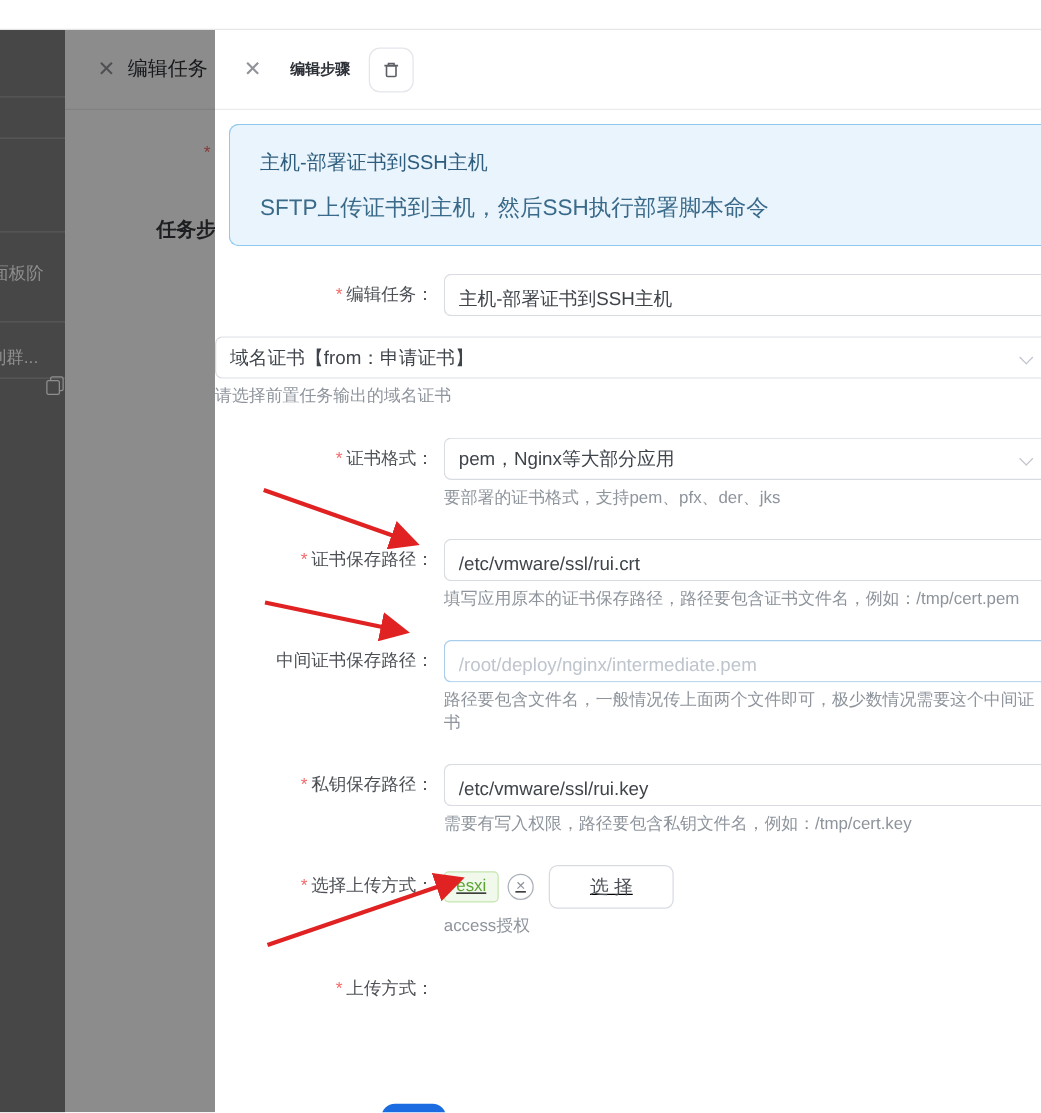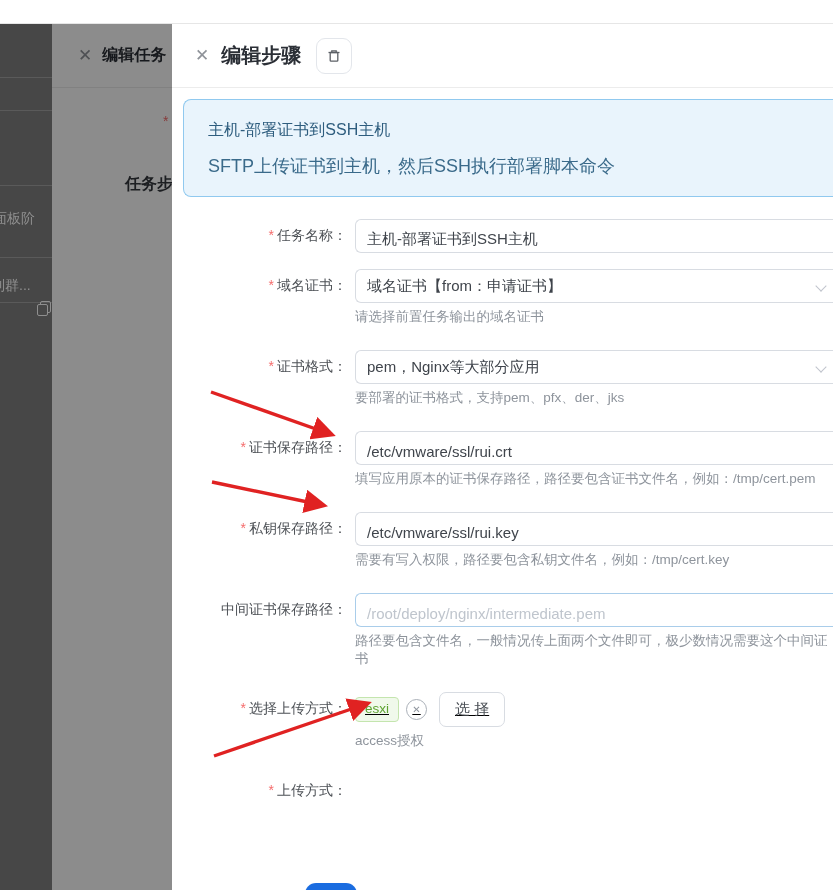--- a/index.html
+++ b/index.html
@@ -14,29 +14,29 @@
   .left-strip { position:absolute; left:0; top:24px; width:52px; bottom:0; background:#474747; overflow:hidden; z-index:1; }
   .left-strip .hline { position:absolute; left:0; right:0; height:1px; background:#5a5a5a; }
   .strip-frag { position:absolute; color:#8f8f8f; font-size:14px; white-space:nowrap; }
   .strip-copy-icon { position:absolute; left:40px; top:277px; width:11px; height:12px; border:1px solid #8f8f8f; border-radius:2px; }
   .strip-copy-icon:before { content:""; position:absolute; left:-4px; top:2px; width:9px; height:10px; border:1px solid #8f8f8f; border-radius:2px; background:#474747; }
 
   
   .task-drawer { position:absolute; left:52px; top:24px; width:120px; bottom:0; background:#ffffff; overflow:hidden; z-index:2; }
   .task-drawer .hd { height:64px; display:flex; align-items:center; padding-left:26px; border-bottom:1px solid #ececec; }
   .close-x { font-size:17px; color:#8f9399; line-height:1; }
-  .task-drawer .hd-title { margin-left:10px; font-size:16px; font-weight:700; color:#2b2f36; white-space:nowrap; }
+  .task-drawer .hd-title { margin-left:10px; font-size:16px; font-weight:400; color:#2b2f36; white-space:nowrap; }
   .task-frag-star { position:absolute; left:111px; top:89px; color:#f56c6c; font-size:14px; }
   .task-frag-label { position:absolute; left:73px; top:150px; font-size:16px; font-weight:600; color:#33373d; white-space:nowrap; }
   .task-overlay { position:absolute; inset:0; background:rgba(0,0,0,0.45); }
 
   
   .step-drawer { position:absolute; left:172px; top:24px; right:0; bottom:0; background:#fff; z-index:3; }
   .step-hd { height:64px; display:flex; align-items:center; padding-left:23px; border-bottom:1px solid #ececec; background:#fff; }
-  .step-hd .hd-title { margin-left:12px; font-size:20px; font-weight:700; color:#2b2f36;text-align:center; }
+  .step-hd .hd-title { margin-left:23px; font-size:12px; font-weight:700; color:#2b2f36;text-align:center; }
   .trash-btn { margin-left:15px; width:36px; height:36px; border:1px solid #e3e6eb; border-radius:9px; background:#fff; display:flex; align-items:center; justify-content:center; color:#5c6066; cursor:pointer; }
 
   .drawer-body { position:absolute; top:64px; left:0; right:0; bottom:18px; overflow:hidden; background:#fff; }
 
   
   .info-box { margin:11px 0 0 11px; background:#e9f4fc; border:1px solid #90c9ef; border-right:none; border-radius:8px 0 0 8px; padding:20px 10px 18px 24px; }
   .info-title { font-size:16px; color:#2e5d7e; margin-bottom:13px; }
   .info-desc { font-size:18px; color:#3a6a8a; }
 
   
@@ -51,21 +51,21 @@
   input.ctl { font-family:"Liberation Sans","DejaVu Sans",sans-serif; outline:none; display:block; padding-top:6px; }
   input.ctl::placeholder { color:#bfc5cd; }
   .ctl-blue { border-color:#a9cdea; }
   .sel .chev { position:absolute; right:8px; top:12px; width:8px; height:8px; border-right:1.6px solid #c0c4cc; border-bottom:1.6px solid #c0c4cc; transform:rotate(45deg); }
   .help { margin-top:5px; font-size:13.5px; color:#8e949c; }
 
   
   .access-line { display:flex; align-items:center;text-decoration:underline; }
   .tag-green { background:#f0f9eb; border:1px solid #c4e5ae; color:#5da332; border-radius:4px; padding:3px 9px; font-size:13.5px; line-height:1.2; }
   .remove-circle { margin-left:7px; width:21px; height:21px; border:1.5px solid #aab0b8; border-radius:50%; display:flex; align-items:center; justify-content:center; font-size:10px; color:#8f959e; cursor:pointer; }
-  .select-btn { margin-left:12px; padding:7px 15px; border:1px solid #d8dce2; border-radius:7px; background:#fff; font-size:15px; color:#4a4f55; cursor:pointer; white-space:nowrap; }
+  .select-btn { margin-left:12px; padding:7px 32px; border:1px solid #d8dce2; border-radius:7px; background:#fff; font-size:15px; color:#4a4f55; cursor:pointer; white-space:nowrap; }
 
   
   .switch { width:40px; height:22px; border-radius:11px; background:#1a6ce0; position:relative; cursor:pointer; }
   .switch .knob { position:absolute; right:2px; top:2px; width:18px; height:18px; border-radius:50%; background:#fff; }
 
   
   .drawer-footer { position:absolute; left:0; right:0; bottom:0; height:18px; background:#fff; }
   .submit-partial { position:absolute; left:133px; top:11px; width:52px; height:22px; border-radius:11px; background:#1a6ce0; }
 
   
@@ -117,28 +117,27 @@
     <div class="drawer-body">
 
       <div class="info-box">
         <div class="info-title">主机-部署证书到SSH主机</div>
         <div class="info-desc">SFTP上传证书到主机，然后SSH执行部署脚本命令</div>
       </div>
 
       <div class="form">
 
         <div class="row tight">
-          <div class="row-label"><span class="req">*</span><span>任务名称：</span></div>
+          <div class="row-label"><span class="req">*</span><span>编辑任务：</span></div>
           <div class="row-content">
             <input class="ctl" type="text" value="主机-部署证书到SSH主机" style="">
           </div>
         </div>
 
         <div class="row">
-          <div class="row-label"><span class="req">*</span><span>域名证书：</span></div>
           <div class="row-content">
             <div class="sel">
               <span>域名证书【from：申请证书】</span>
               <i class="chev"></i>
             </div>
             <div class="help">请选择前置任务输出的域名证书</div>
           </div>
         </div>
 
         <div class="row">
@@ -154,32 +153,32 @@
 
         <div class="row">
           <div class="row-label"><span class="req">*</span><span>证书保存路径：</span></div>
           <div class="row-content">
             <input class="ctl" type="text" value="/etc/vmware/ssl/rui.crt" style="">
             <div class="help">填写应用原本的证书保存路径，路径要包含证书文件名，例如：/tmp/cert.pem</div>
           </div>
         </div>
 
         <div class="row">
+          <div class="row-label"><span>中间证书保存路径：</span></div>
+          <div class="row-content">
+            <input class="ctl ctl-blue" type="text" placeholder="/root/deploy/nginx/intermediate.pem" style="">
+            <div class="help">路径要包含文件名，一般情况传上面两个文件即可，极少数情况需要这个中间证书</div>
+          </div>
+        </div>
+
+        <div class="row">
           <div class="row-label"><span class="req">*</span><span>私钥保存路径：</span></div>
           <div class="row-content">
             <input class="ctl" type="text" value="/etc/vmware/ssl/rui.key" style="">
             <div class="help">需要有写入权限，路径要包含私钥文件名，例如：/tmp/cert.key</div>
-          </div>
-        </div>
-
-        <div class="row">
-          <div class="row-label"><span>中间证书保存路径：</span></div>
-          <div class="row-content">
-            <input class="ctl ctl-blue" type="text" placeholder="/root/deploy/nginx/intermediate.pem" style="">
-            <div class="help">路径要包含文件名，一般情况传上面两个文件即可，极少数情况需要这个中间证书</div>
           </div>
         </div>
 
         <div class="row">
           <div class="row-label"><span class="req">*</span><span>选择上传方式：</span></div>
           <div class="row-content">
             <div class="access-line">
               <span class="tag-green">esxi</span>
               <span class="remove-circle">
                   <span>✕</span>

